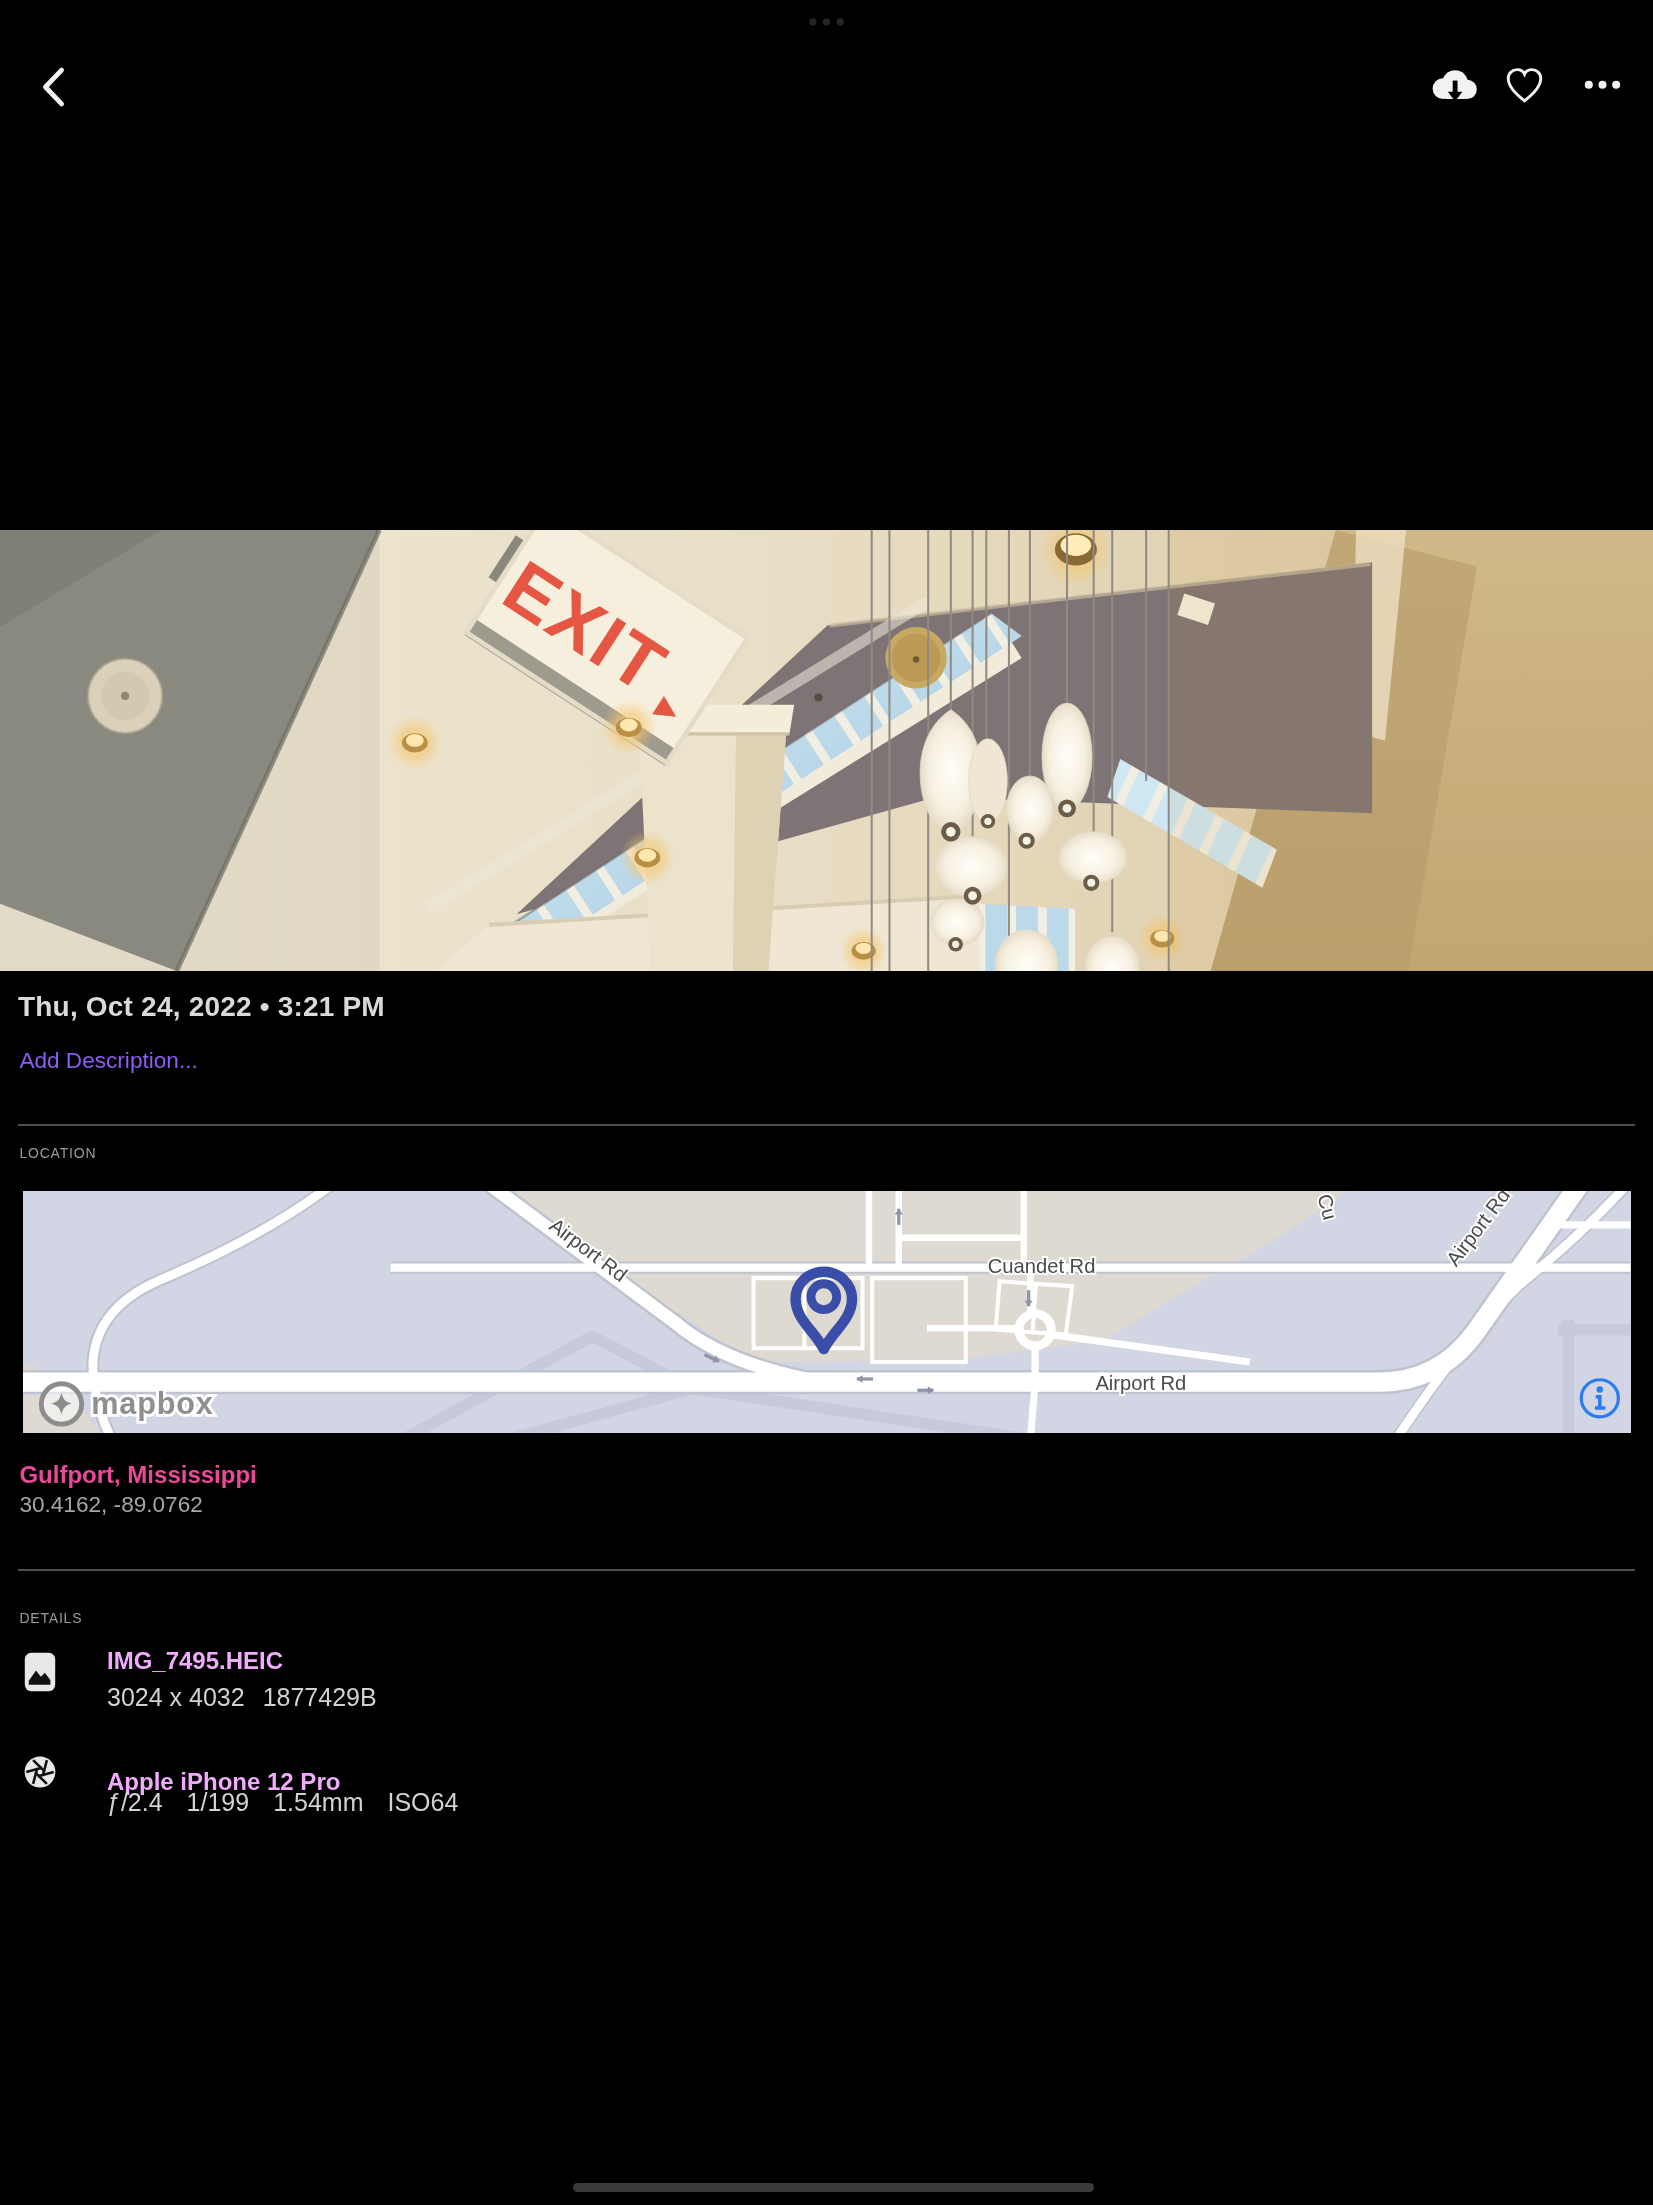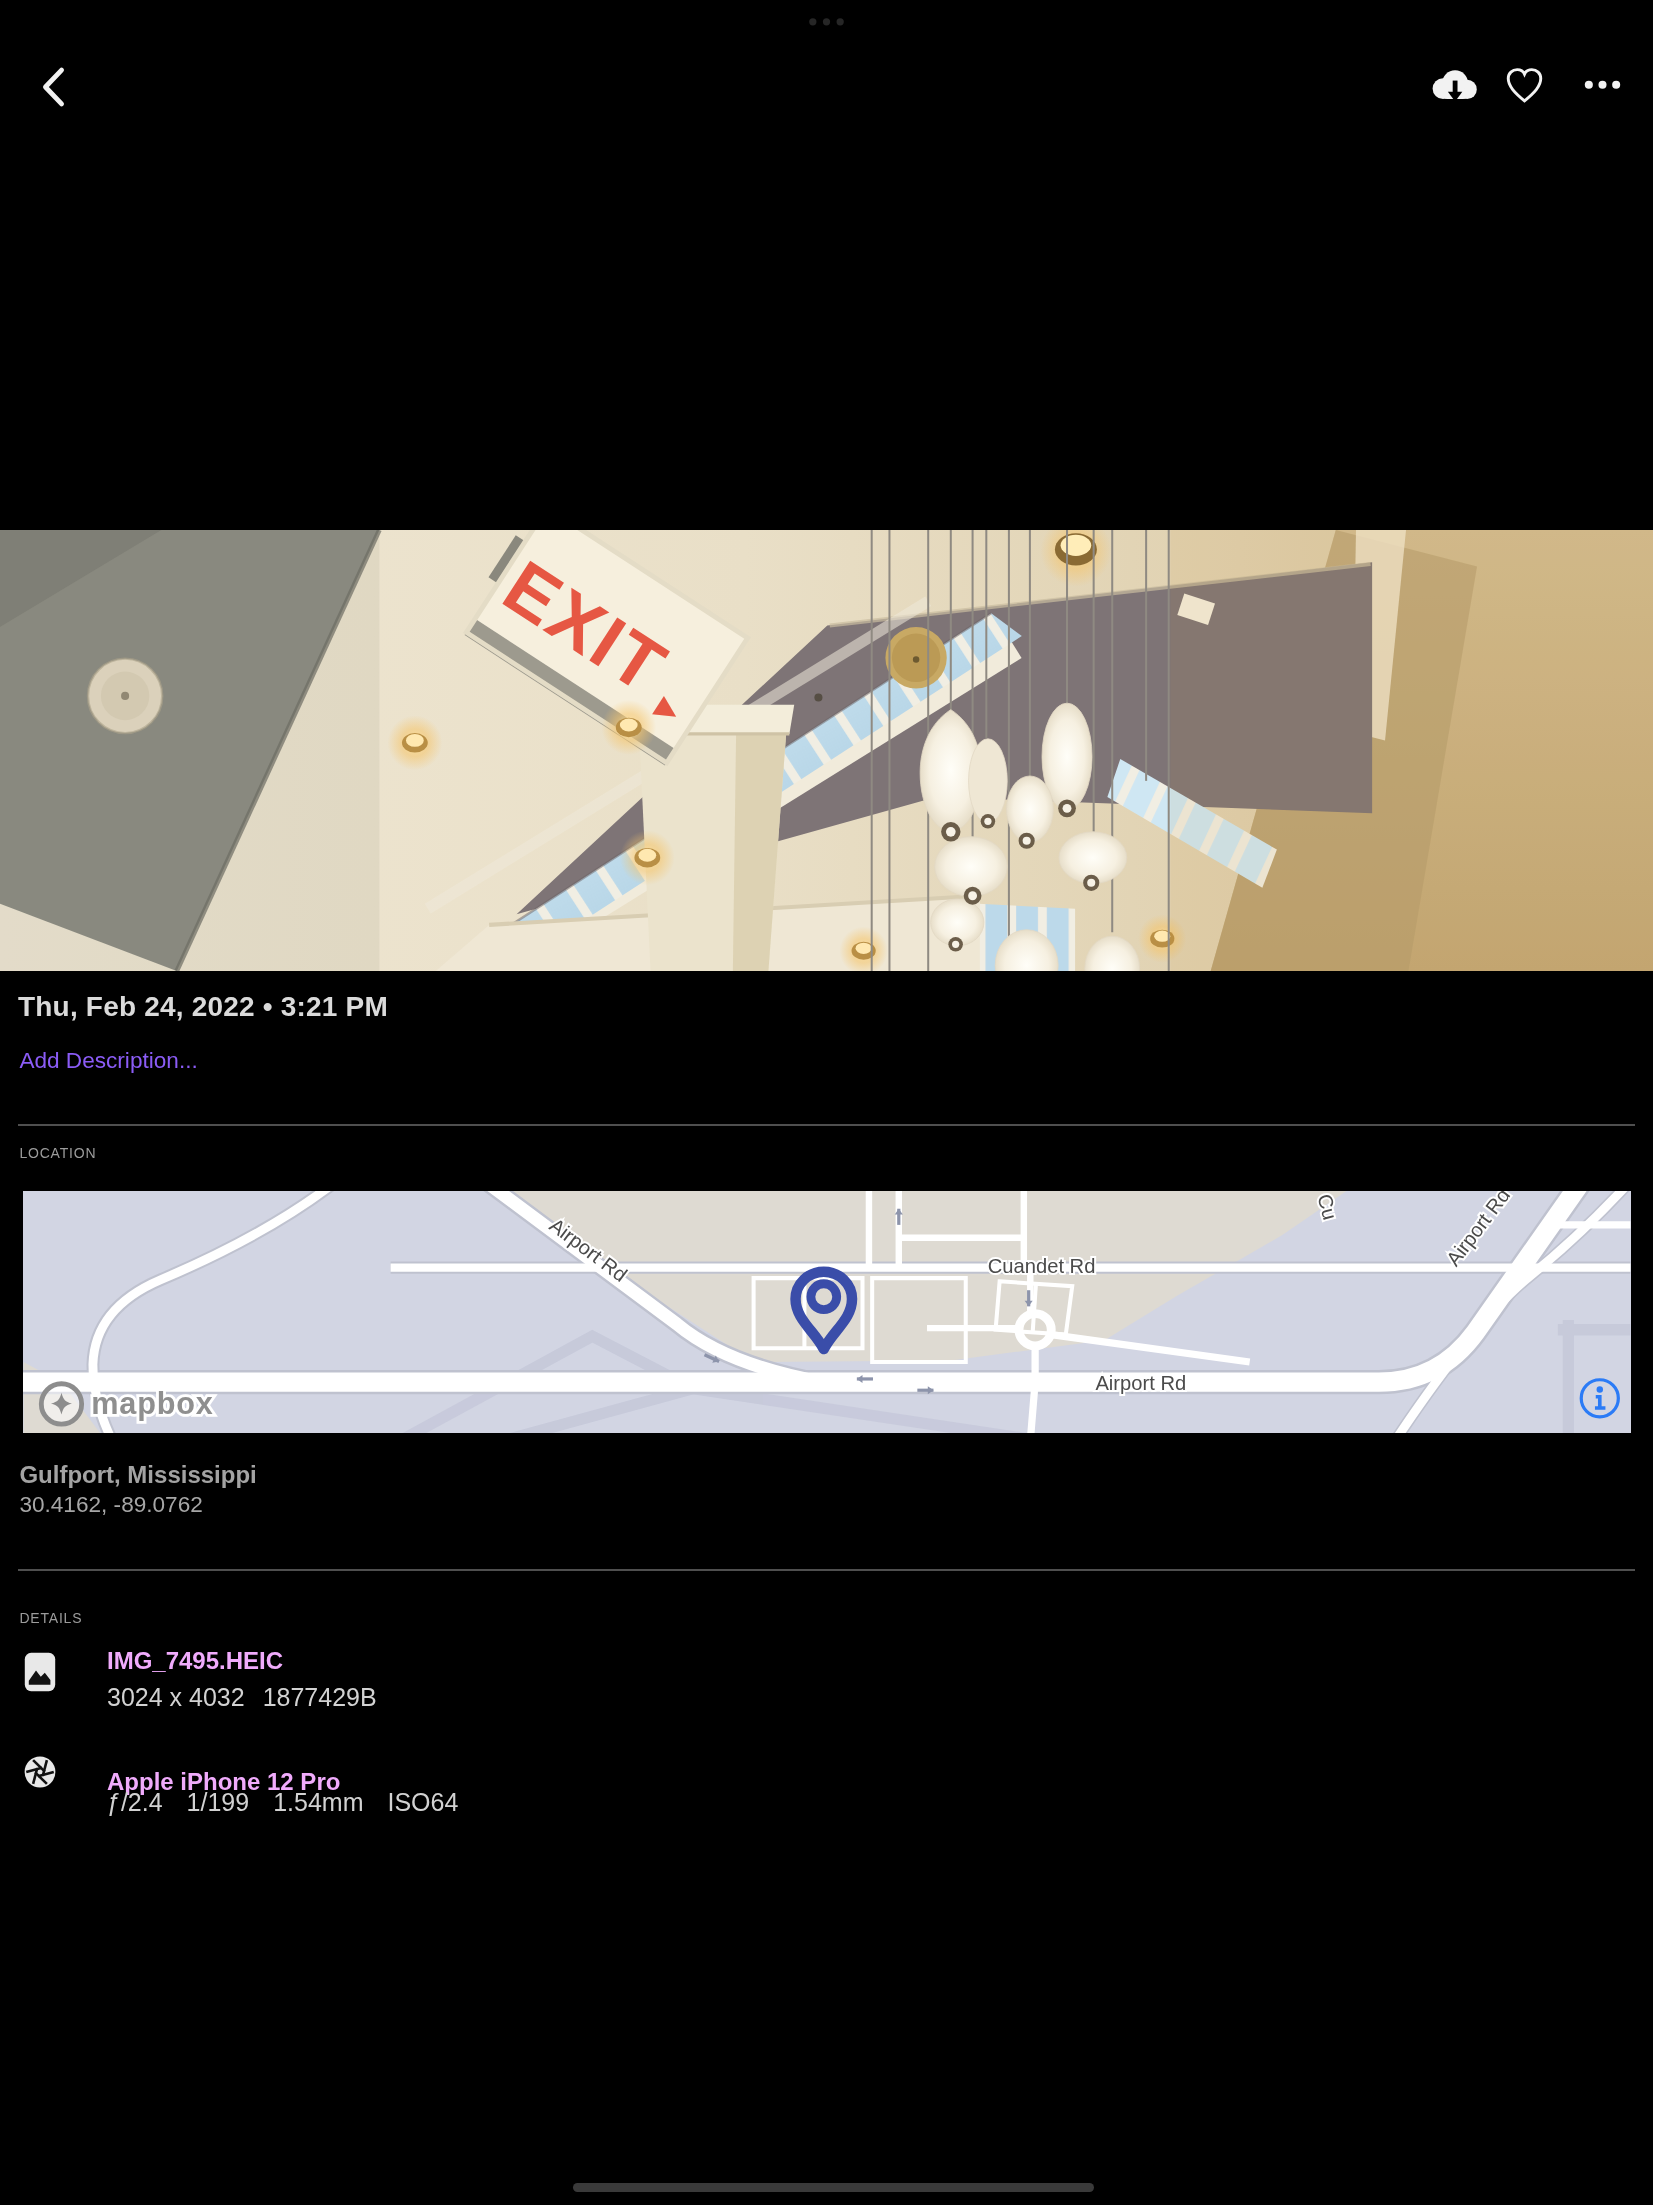--- a/index.html
+++ b/index.html
@@ -3,21 +3,21 @@
 <meta charset="utf-8">
 <style>
   html,body{margin:0;padding:0;background:#000;}
   #screen{position:relative;width:1653px;height:2205px;background:#000;overflow:hidden;
           font-family:"Liberation Sans", sans-serif;color:#e6e6e6;}
   .abs{position:absolute;}
   .datetime{left:18px;top:991px;font-size:28px;font-weight:600;color:#dadada;letter-spacing:0.2px;}
   .desc{left:19.4px;top:1048px;font-size:22.6px;color:#8b5cf6;}
   .divider{left:18px;right:18px;height:1.6px;background:#4f4f4f;}
   .section-label{left:19.4px;font-size:14px;color:#9c9c9c;letter-spacing:0.8px;}
-  .place{left:19.4px;top:1461px;font-size:24px;font-weight:700;color:#a3a3a3;}
+  .place{left:19.4px;top:1461px;font-size:24px;font-weight:700;color:#ec4899;}
   .coords{left:19.4px;top:1492px;font-size:22.6px;color:#a6a6a6;}
   .row-title{font-size:24px;font-weight:700;color:#f0abfc;}
   .row-sub{font-size:25px;color:#d2d2d2;}
   .row-sub span{margin-right:24px;}
   .map-wrap{left:22.6px;top:1191px;width:1608px;height:242px;overflow:hidden;background:#d2d5e3;}
   .photo-wrap{left:0;top:530px;width:1653px;height:441px;}
   .home-bar{left:573px;top:2183px;width:521px;height:9px;border-radius:4.8px;background:#3a3a3a;}
   svg{display:block;}
   text{font-family:"Liberation Sans", sans-serif;}
 </style>
@@ -212,21 +212,21 @@
         <circle cx="1352" cy="436" r="10" fill="#6b5d49"></circle>
           <circle cx="1352" cy="436" r="5" fill="#f7f2e6"></circle>
         <circle cx="1184" cy="512" r="9" fill="#6b5d49"></circle>
           <circle cx="1184" cy="512" r="4.5" fill="#f7f2e6"></circle>
       </g>
       <rect x="1450" y="0" width="598" height="545" fill="#c8963f" opacity="0.10"></rect>
       <rect x="0" y="0" width="470" height="545" fill="#5a5a52" opacity="0.08"></rect>
     </svg>
   </div>
 
-  <div class="abs datetime">Thu, Feb 24, 2022 • 3:21 PM</div>
+  <div class="abs datetime">Thu, Oct 24, 2022 • 3:21 PM</div>
   <div class="abs desc">Add Description...</div>
 
   <div class="abs divider" style="top:1124px;"></div>
   <div class="abs section-label" style="top:1145px;">LOCATION</div>
 
   <div class="abs map-wrap">
     <svg width="1608" height="242" viewBox="0 0 1992 300">
       <rect width="1992" height="300" fill="#d2d5e3"></rect>
 
       <polygon points="540,0 1640,0 1560,55 1430,130 1340,185 1150,210 905,212 760,118 598,0" fill="#dedad2"></polygon>

